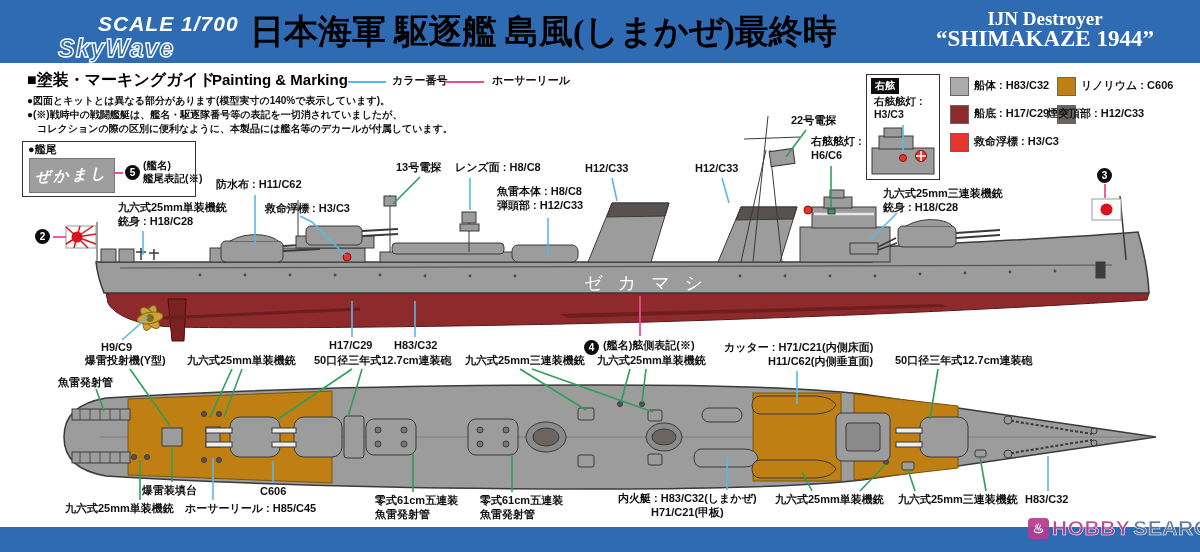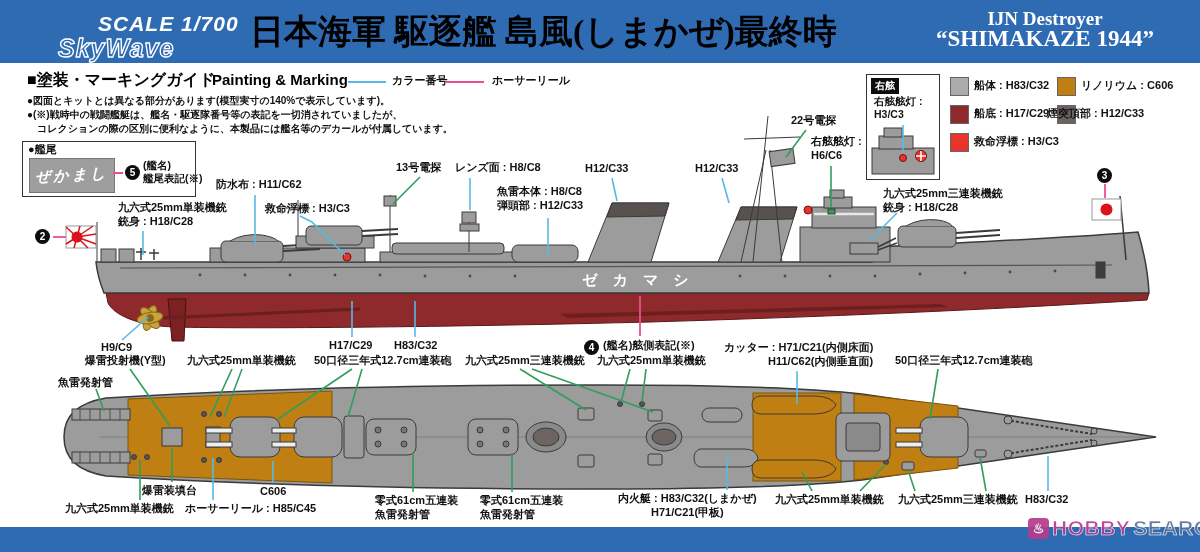--- a/index.html
+++ b/index.html
@@ -37,22 +37,22 @@
   
   .sbox{position:absolute;border:1.5px solid #333;background:transparent;}
   .stag{position:absolute;left:4px;top:3px;background:#0d0d0d;color:#fff;font-size:10px;
         font-weight:bold;padding:1px 4px;}
   .decalrect{position:absolute;background:#9e9e9e;border:1px solid #777;display:flex;
              align-items:center;justify-content:center;}
   .script{color:#fff;font-family:"DejaVu Serif",serif;font-style:italic;font-weight:bold;
           font-size:15px;letter-spacing:3px;transform:rotate(-3deg);}
   .pinkline{position:absolute;height:0;border-top:2px solid #ee4d96;}
   
-  .hullname{position:absolute;left:568px;top:271px;width:150px;text-align:center;color:#fff;
-            font-weight:bold;font-size:15px;letter-spacing:15px;white-space:nowrap;}
+  .hullname{position:absolute;left:568px;top:271px;width:150px;text-align:right;color:#fff;
+            font-weight:normal;font-size:18px;letter-spacing:15px;white-space:nowrap;}
   
   .wm{position:absolute;left:1028px;top:516px;display:flex;align-items:center;gap:3px;
       opacity:0.92;}
   .wmicon{width:21px;height:21px;border-radius:4px;background:#b53b8e;color:#fff;font-size:13px;
           line-height:21px;text-align:center;font-weight:bold;}
   .wm1{font-size:21px;font-weight:bold;letter-spacing:0.5px;color:#b53b8e;
        -webkit-text-stroke:0.6px #fff;}
   .wm2{font-size:21px;font-weight:bold;letter-spacing:0.5px;color:#5d7396;
        -webkit-text-stroke:0.6px #fff;}
   svg{position:absolute;left:0;top:0;}

